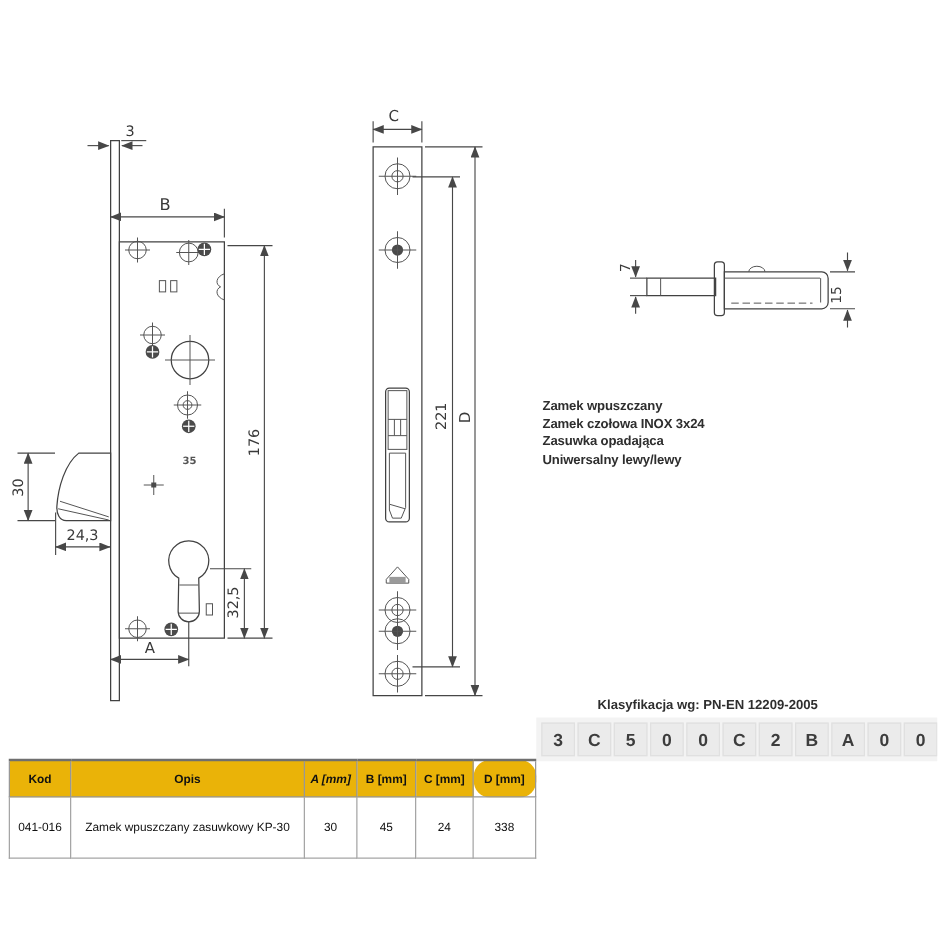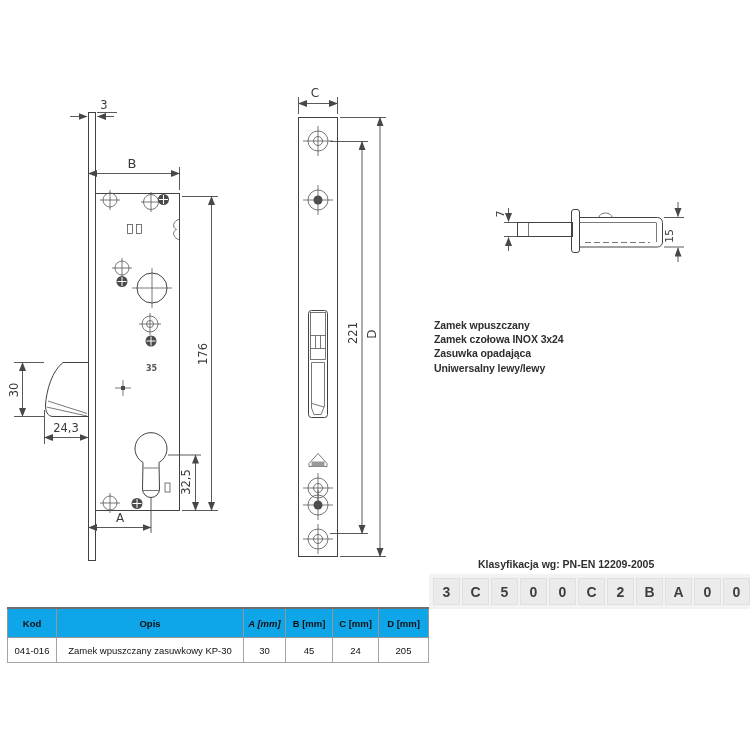--- a/index.html
+++ b/index.html
@@ -23,27 +23,27 @@
                font-size:10.5px;font-weight:bold;color:#2e2e2e;margin-left:44px;}
   #classification-code{position:absolute;left:429px;top:574px;display:flex;gap:2px;
                background:#f3f3f3;padding:4px;}
   .code-cell{width:25px;height:25px;background:#ebebeb;border:1px solid #e0e0e0;
              display:flex;align-items:center;justify-content:center;
              font-size:14px;font-weight:600;color:#3d3d3d;}
 
   
   #spec-table{position:absolute;left:7px;top:607px;border-collapse:collapse;
               font-size:9.5px;color:#111;}
-  #spec-table th{background:#0ea5e9;border:1px solid #979797;border-top:2px solid #6f6f6f;
+  #spec-table th{background:#eab308;border:1px solid #979797;border-top:2px solid #6f6f6f;
               height:28px;font-weight:bold;text-align:center;padding:0 4px;}
   #spec-table td{background:#fff;border:1px solid #a5a5a5;height:16px;
-              text-align:center;padding:4px 4px;}
+              text-align:center;padding:16px 4px;}
   #spec-table{border:1px solid #8a8a8a;}
   .col-kod{width:40px;}.col-opis{width:178px;}.col-a{width:33px;font-style:italic;}
-  .col-b{width:38px;}.col-c{width:37px;}.col-d{width:41px;}
+  .col-b{width:38px;}.col-c{width:37px;}.col-d{width:41px;border-radius:13px;}
 </style>
 </head>
 <body>
 
 <div id="canvas">
 
   <svg width="430" height="620" viewBox="0 0 430 620">
     <defs>
       <marker id="arr" markerWidth="10" markerHeight="8" refX="8.5" refY="3.5" orient="auto-start-reverse" markerUnits="userSpaceOnUse">
         <path d="M0,0 L9,3.5 L0,7 Z" fill="#474747"></path>
@@ -321,18 +321,18 @@
         <th class="col-d">D [mm]</th>
       </tr>
     </thead>
     <tbody>
       <tr>
         <td>041-016</td>
         <td>Zamek wpuszczany zasuwkowy KP-30</td>
         <td>30</td>
         <td>45</td>
         <td>24</td>
-        <td>205</td>
+        <td>338</td>
       </tr>
     </tbody>
   </table>
 
 </div>
 
 </body></html>

